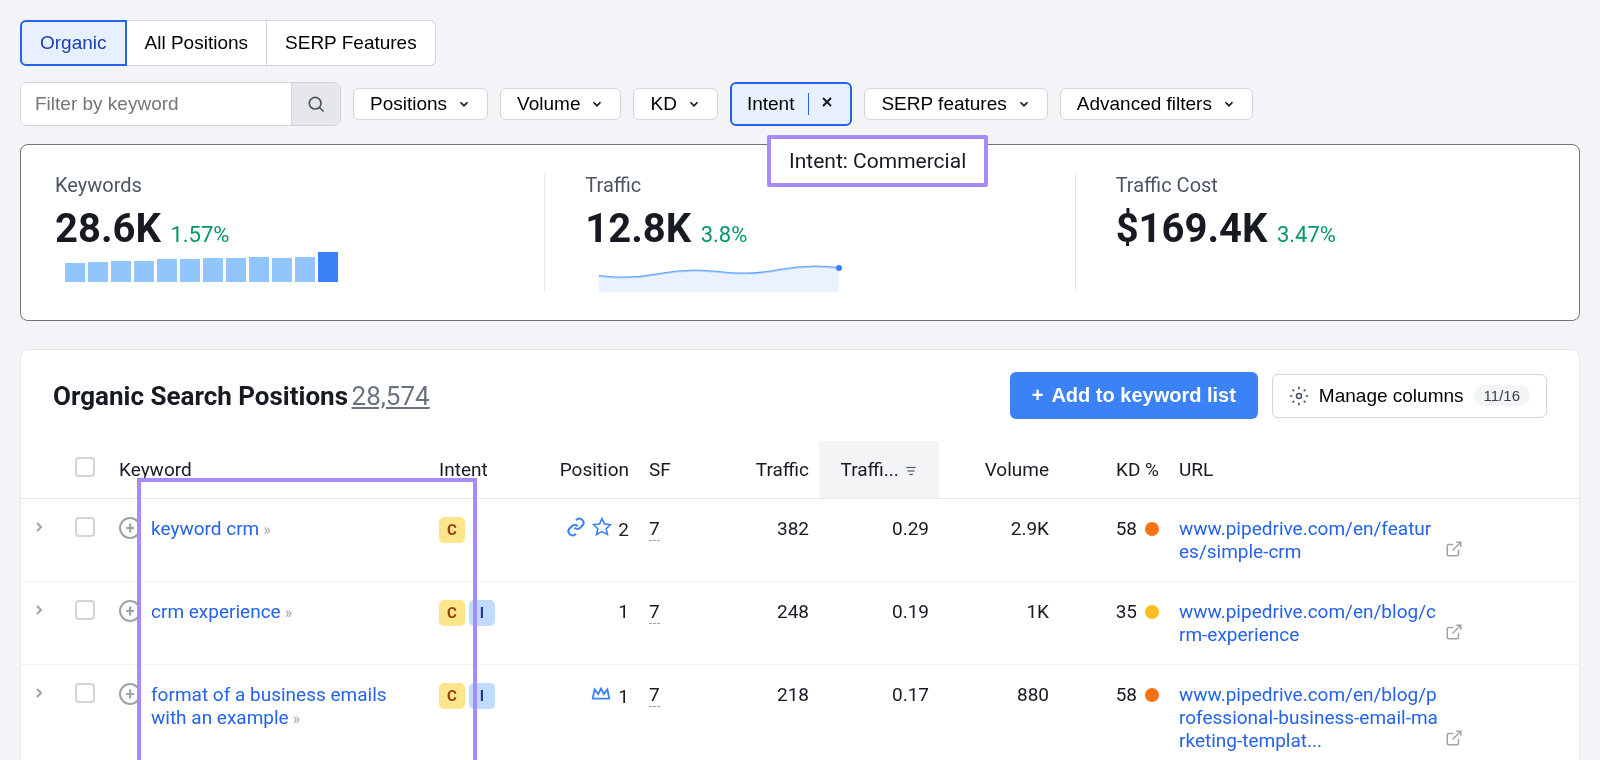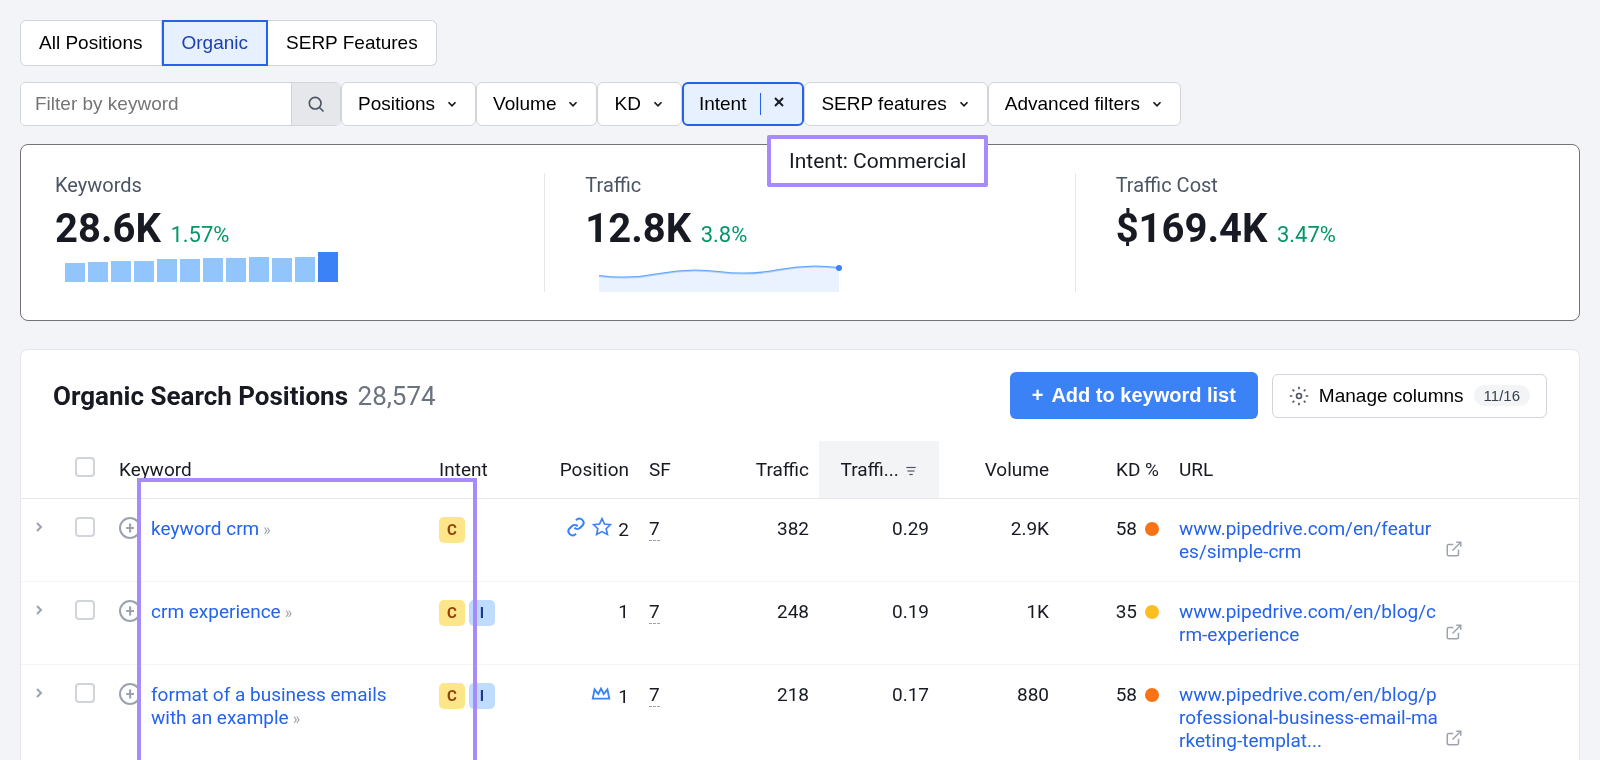--- a/index.html
+++ b/index.html
@@ -3,21 +3,21 @@
 <meta charset="utf-8">
 <style>
 * { box-sizing: border-box; margin: 0; padding: 0; }
 body { font-family: -apple-system, BlinkMacSystemFont, "Segoe UI", Roboto, sans-serif; background: #f3f4f7; color: #171a22; font-size: 14px; padding: 20px; width: 1600px; }
 .tabs-row { display: flex; gap: 0; margin-bottom: 16px; }
 .tab { background: #fff; border: 1px solid #d1d5db; padding: 10px 18px; font-size: 19px; cursor: pointer; }
 .tab:first-child { border-radius: 6px 0 0 6px; }
 .tab:last-child { border-radius: 0 6px 6px 0; border-left: none; }
 .tab.active { background: #e6f0ff; border: 2px solid #2563eb; color: #1e40af; z-index: 2; position: relative; }
 .tab+.tab:not(.active) { border-left: none; }
-.filters-row { display: flex; margin-bottom: 18px; }
+.filters-row { display: flex; gap: 12px; margin-bottom: 18px; align-items: center; }
 .filter-input-wrap { display: flex; border: 1px solid #d1d5db; border-radius: 6px; overflow: hidden; background: #fff; }
 .filter-input { border: none; padding: 10px 14px; font-size: 19px; width: 270px; outline: none; }
 .filter-search-btn { background: #e5e7eb; border: none; border-left: 1px solid #d1d5db; padding: 0 14px; cursor: pointer; display: flex; align-items: center; }
 .filter-btn { background: #fff; border: 1px solid #d1d5db; border-radius: 6px; padding: 4px 16px; font-size: 19px; cursor: pointer; display: inline-flex; align-items: center; gap: 10px; }
 .filter-btn.active { background: #e6f0ff; border: 2px solid #2563eb; padding: 9px 15px; }
 .filter-btn .close { border-left: 1px solid #2563eb; padding-left: 10px; margin-left: 4px; }
 .chev-down { width: 14px; height: 14px; }
 .stats-card { background: #fff; border: 1px solid #737373; border-radius: 8px; padding: 28px 34px; display: flex; gap: 60px; margin-bottom: 28px; position: relative; }
 .stat { flex: 1; }
 .stat + .stat { border-left: 1px solid #e5e7eb; padding-left: 40px; }
@@ -25,21 +25,21 @@
 .stat-value { font-size: 40px; font-weight: 700; display: inline; }
 .stat-pct { font-size: 22px; color: #059669; margin-left: 6px; }
 .mini-bars { display: inline-flex; gap: 3px; align-items: flex-end; margin-left: 10px; vertical-align: baseline; }
 .mini-bar { width: 20px; background: #93c5fd; }
 .mini-bar.last { background: #3b82f6; }
 .sparkline { display: inline-block; margin-left: 14px; vertical-align: middle; }
 .callout { position: absolute; top: -10px; left: 746px; border: 4px solid #a78bfa; background: #fff; padding: 10px 18px; font-size: 21px; border-radius: 2px; }
 .table-card { background: #fff; border: 1px solid #e5e7eb; border-radius: 8px; }
 .table-header { display: flex; justify-content: space-between; align-items: center; padding: 22px 32px; }
 .table-title { font-size: 26px; font-weight: 700; }
-.table-count { font-weight: 400; color: #6b7280; margin-left: 6px; }
+.table-count { font-weight: 400; color: #6b7280; margin-left: 0; text-decoration: underline; }
 .table-actions { display: flex; gap: 14px; align-items: center; }
 .btn-primary { background: #3b82f6; color: #fff; border: none; border-radius: 6px; padding: 12px 22px; font-size: 20px; font-weight: 600; cursor: pointer; display: inline-flex; align-items: center; gap: 8px; }
 .btn-secondary { background: #fff; border: 1px solid #d1d5db; border-radius: 6px; padding: 10px 16px; font-size: 19px; cursor: pointer; display: inline-flex; align-items: center; gap: 10px; }
 .badge-count { background: #f3f4f6; border-radius: 999px; padding: 2px 10px; font-size: 15px; color: #374151; }
 table { width: 100%; border-collapse: collapse; }
 thead th { text-align: left; font-weight: 400; font-size: 19px; color: #171a22; padding: 16px 10px; border-bottom: 1px solid #e5e7eb; }
 thead th.sorted { background: #f3f4f6; text-align: center; }
 tbody td { padding: 18px 10px; border-bottom: 1px solid #f3f4f6; font-size: 19px; vertical-align: top; }
 .row-chev { color: #9ca3af; cursor: pointer; }
 .chk { width: 20px; height: 20px; border: 2px solid #d1d5db; border-radius: 4px; display: inline-block; }
@@ -59,22 +59,22 @@
 .url-link { color: #2563eb; word-break: break-all; display: inline-block; max-width: 260px; }
 .ext-icon { color: #9ca3af; margin-left: 6px; }
 .highlight-box { position: absolute; border: 4px solid #a78bfa; pointer-events: none; }
 .num { text-align: right; }
 .pos-wrap { position: relative; }
 </style>
 </head>
 <body>
 
 <div class="tabs-row">
+  <button class="tab active">Organic</button>
   <button class="tab">All Positions</button>
-  <button class="tab active">Organic</button>
   <button class="tab">SERP Features</button>
 </div>
 
 <div class="filters-row">
   <div class="filter-input-wrap">
     <input class="filter-input" placeholder="Filter by keyword" style="">
     <button class="filter-search-btn">
       <svg width="20" height="20" viewBox="0 0 24 24" fill="none" stroke="#4b5563" stroke-width="2">
           <circle cx="11" cy="11" r="7"></circle>
           <line x1="21" y1="21" x2="16.5" y2="16.5"></line>

